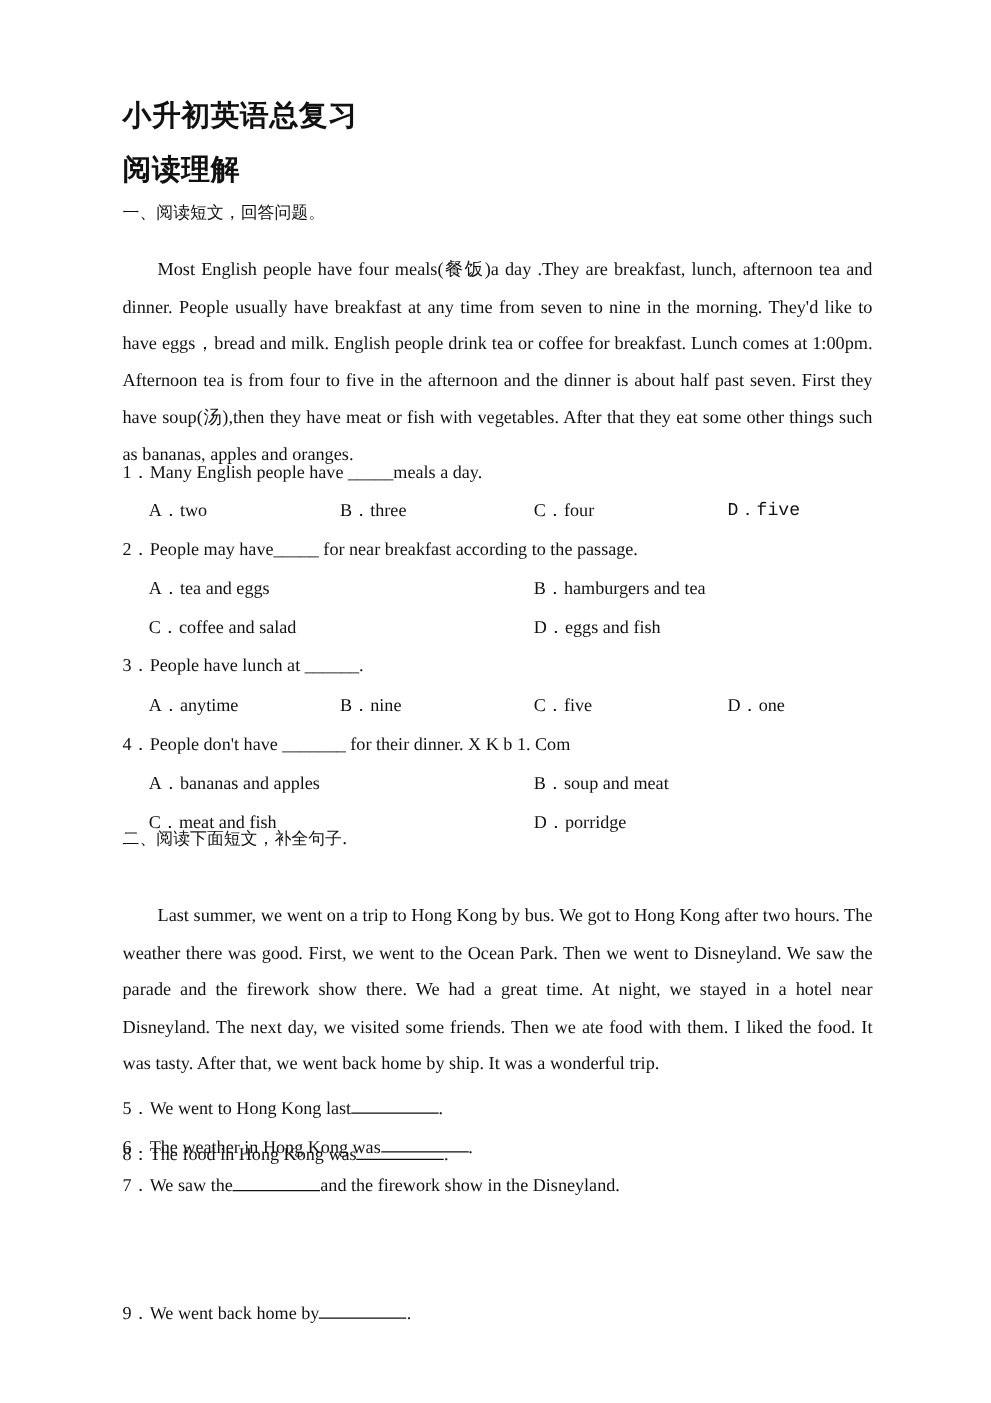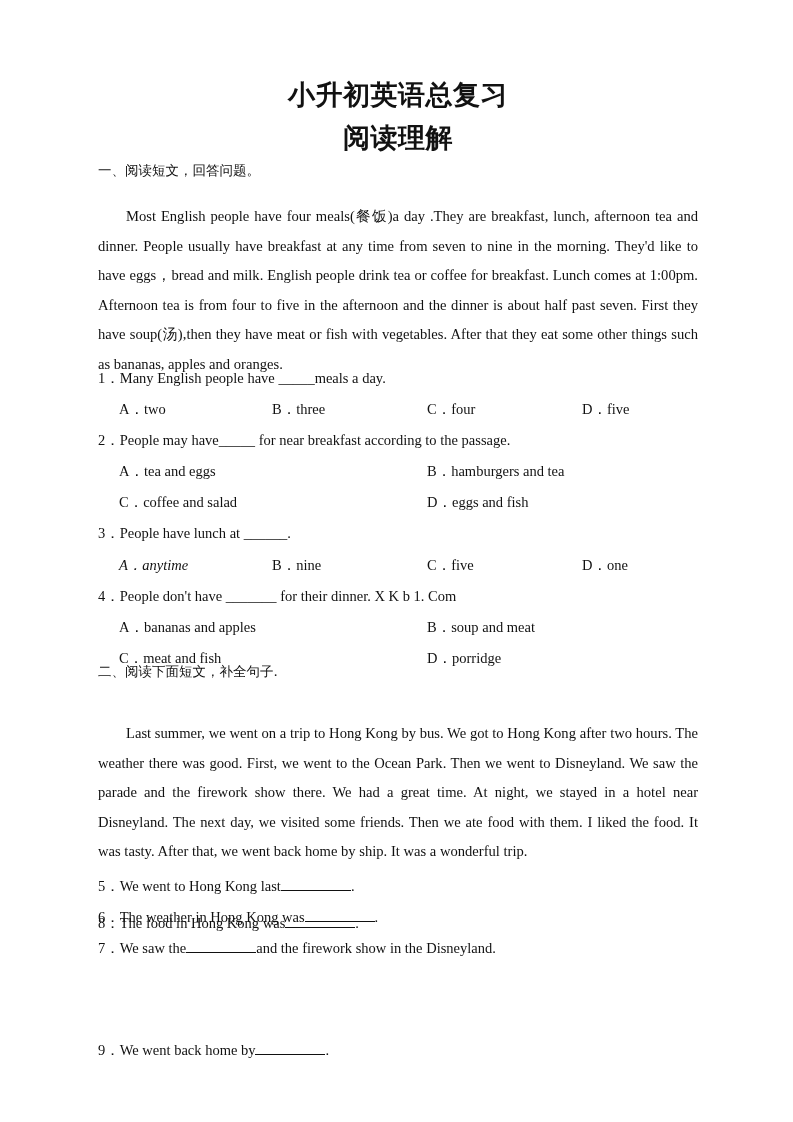--- a/index.html
+++ b/index.html
@@ -19,23 +19,22 @@
     .page {
       position: absolute;
       left: 98px;
       top: 0;
       width: 600px;
     }
     .title {
       position: absolute;
       left: 0;
       width: 600px;
-      text-align: center;
       font-weight: bold;
-      font-size: 27px;
+      font-size: 23px;
       font-family: "DejaVu Sans", "Liberation Sans", sans-serif;
       letter-spacing: 0.5px;
     }
     .title.t1 { top: 77px; }
     .title.t2 { top: 120px; }
     .line {
       position: absolute;
       left: 0;
       white-space: nowrap;
       line-height: 18px;
@@ -78,34 +77,34 @@
   <div class="line section" style="top:161px;">一、阅读短文，回答问题。</div>
 
   <div class="para" style="top:186px;">Most English people have four meals(餐饭)a day .They are breakfast, lunch, afternoon tea and dinner. People usually have breakfast at any time from seven to nine in the morning. They'd like to have eggs，bread and milk. English people drink tea or coffee for breakfast. Lunch comes at 1:00pm. Afternoon tea is from four to five in the afternoon and the dinner is about half past seven. First they have soup(汤),then they have meat or fish with vegetables. After that they eat some other things such as bananas, apples and oranges.</div>
 
   <div class="line" style="top:369px;">
     <span>1．</span><span>Many English people have _____meals a day.</span>
   </div>
   <div class="opt" style="top:400px; left:21px;"><span>A．</span><span>two</span></div>
   <div class="opt" style="top:400px; left:174px;"><span>B．</span><span>three</span></div>
   <div class="opt" style="top:400px; left:329px;"><span>C．</span><span>four</span></div>
-  <div class="opt" style="top:400px; left:484px;"><span>D．</span><span>five</span></div>
+  <div class="opt" style="top:400px; left:484px;font-family:Liberation Mono, monospace;"><span>D．</span><span>five</span></div>
 
   <div class="line" style="top:431px;">
     <span>2．</span><span>People may have_____ for near breakfast according to the passage.</span>
   </div>
   <div class="opt" style="top:462px; left:21px;"><span>A．</span><span>tea and eggs</span></div>
   <div class="opt" style="top:462px; left:329px;"><span>B．</span><span>hamburgers and tea</span></div>
   <div class="opt" style="top:493px; left:21px;"><span>C．</span><span>coffee and salad</span></div>
   <div class="opt" style="top:493px; left:329px;"><span>D．</span><span>eggs and fish</span></div>
 
   <div class="line" style="top:524px;">
     <span>3．</span><span>People have lunch at ______.</span>
   </div>
-  <div class="opt" style="top:556px; left:21px;font-style:italic;"><span>A．</span><span>anytime</span></div>
+  <div class="opt" style="top:556px; left:21px;"><span>A．</span><span>anytime</span></div>
   <div class="opt" style="top:556px; left:174px;"><span>B．</span><span>nine</span></div>
   <div class="opt" style="top:556px; left:329px;"><span>C．</span><span>five</span></div>
   <div class="opt" style="top:556px; left:484px;"><span>D．</span><span>one</span></div>
 
   <div class="line" style="top:587px;">
     <span>4．</span><span>People don't have _______ for their dinner. X K b 1. Com</span>
   </div>
   <div class="opt" style="top:618px; left:21px;"><span>A．</span><span>bananas and apples</span></div>
   <div class="opt" style="top:618px; left:329px;"><span>B．</span><span>soup and meat</span></div>
   <div class="opt" style="top:649px; left:21px;"><span>C．</span><span>meat and fish</span></div>

